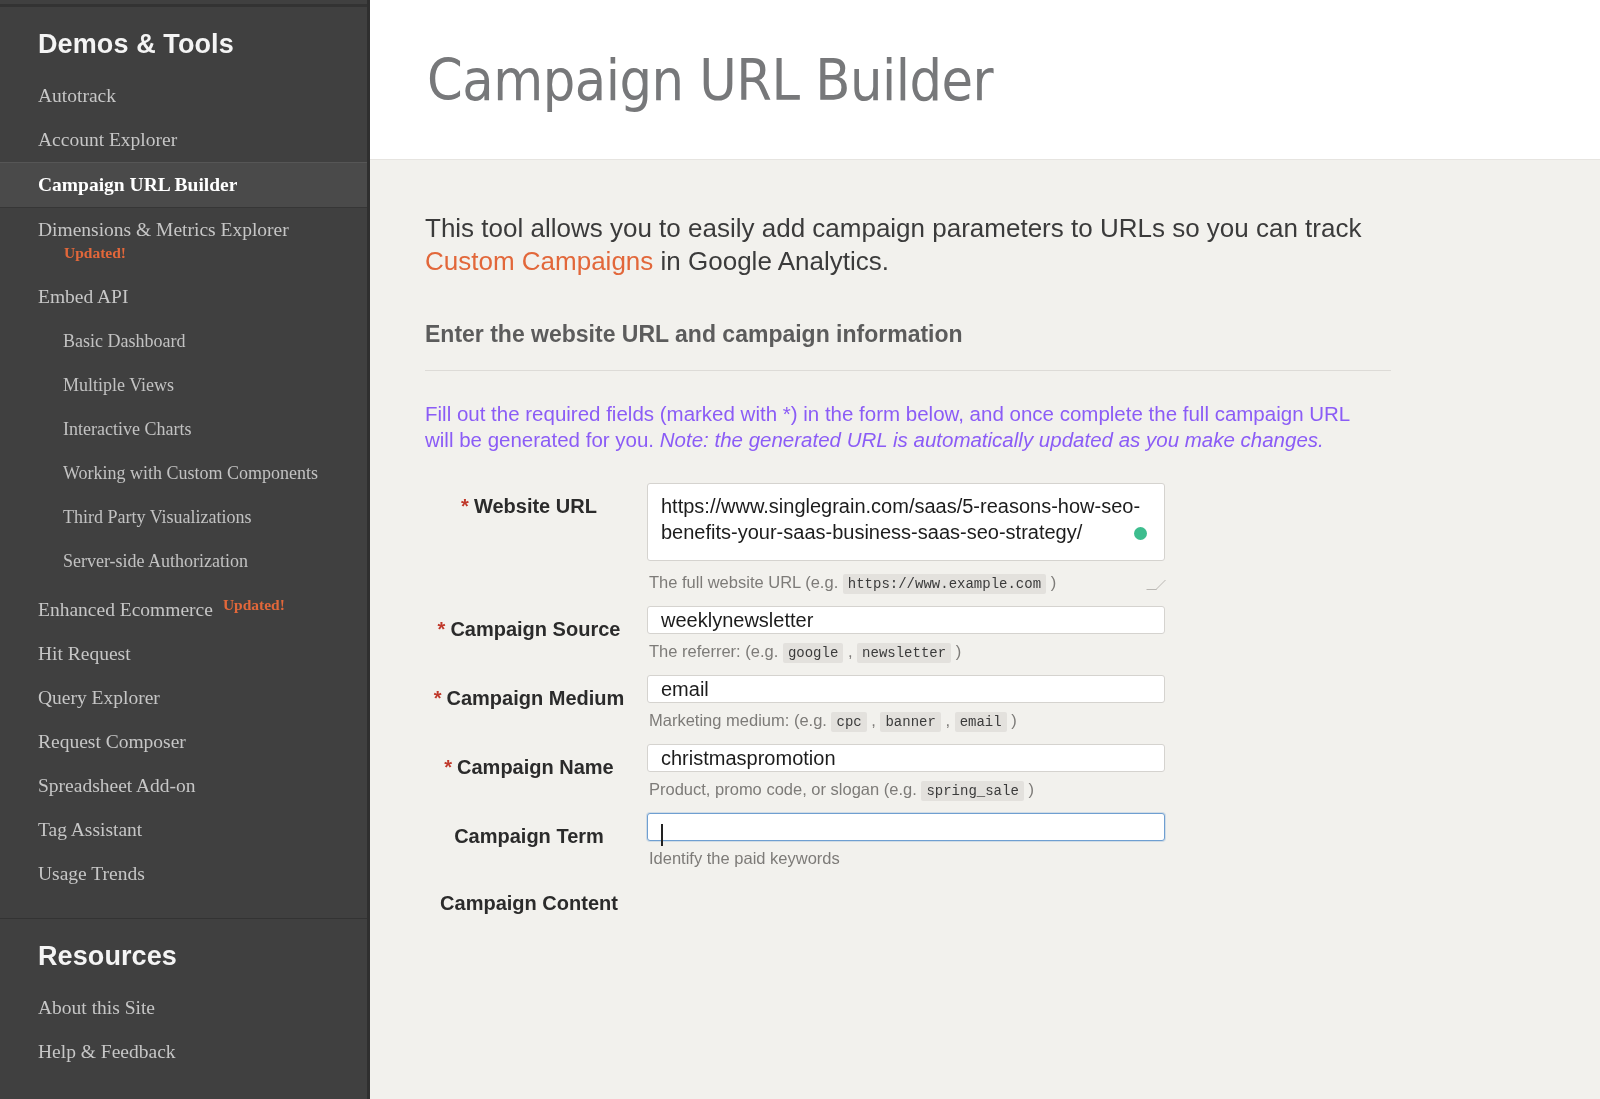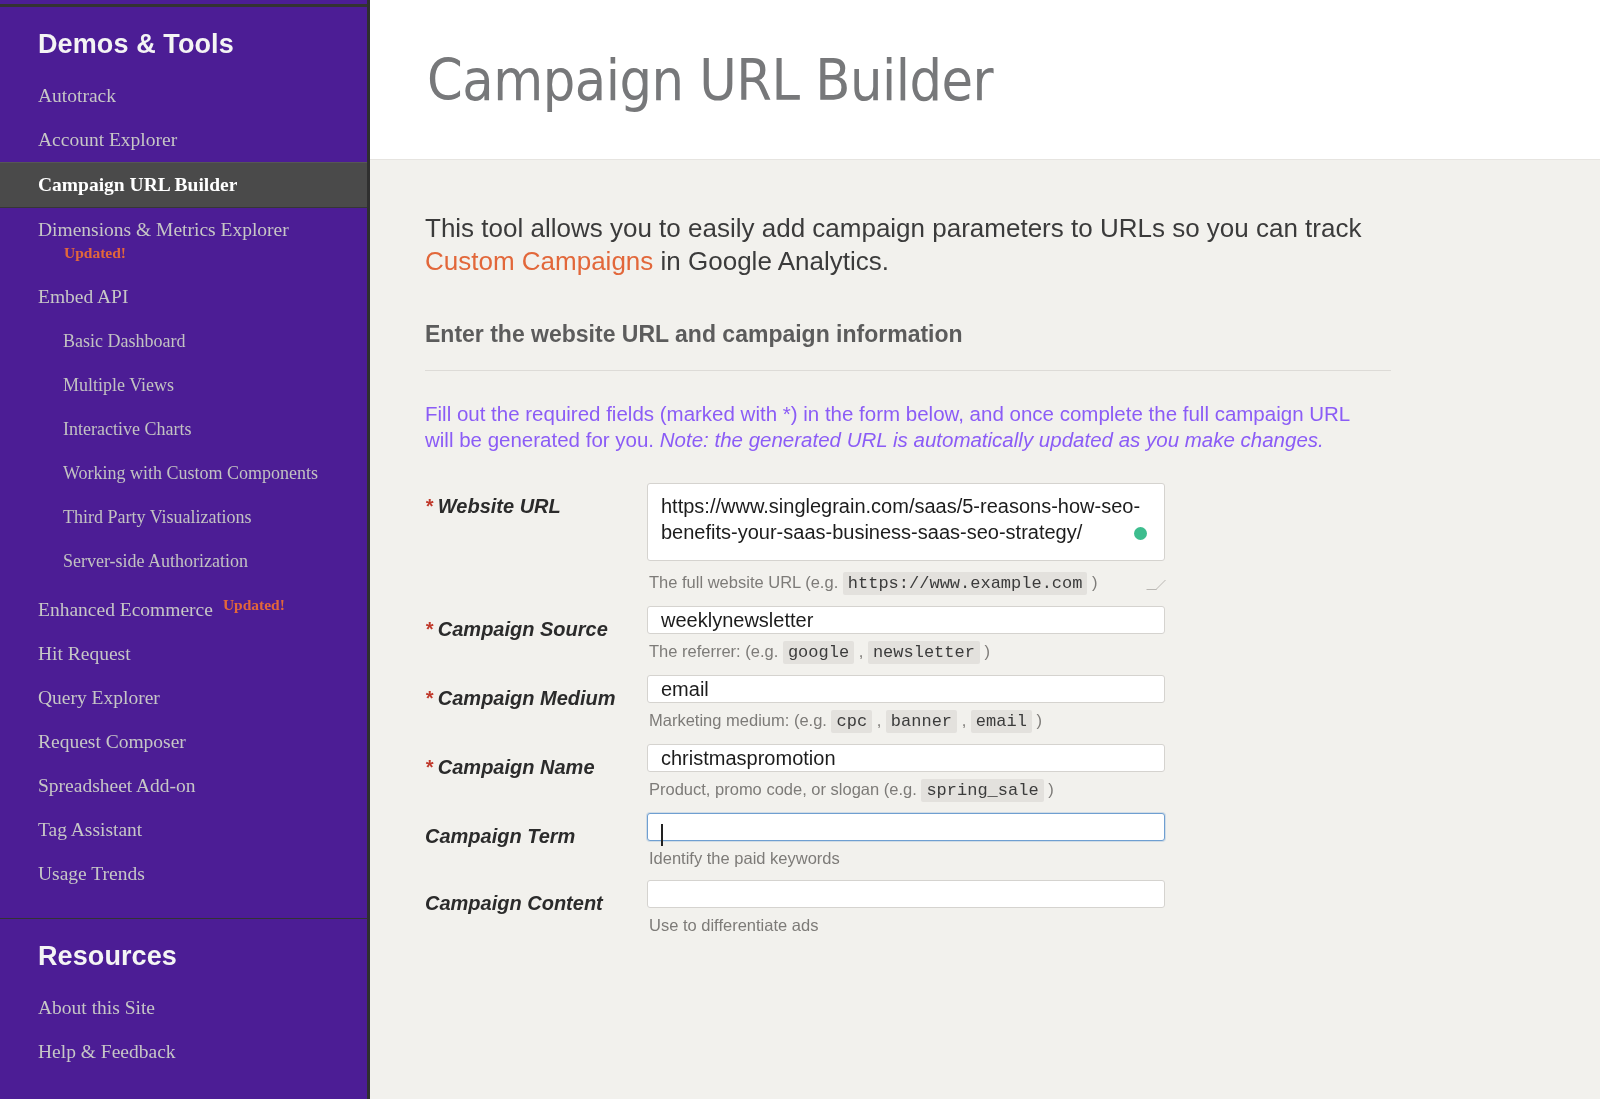--- a/index.html
+++ b/index.html
@@ -7,21 +7,21 @@
     width: 1600px; height: 1099px;
     overflow: hidden;
     background: #ffffff;
     font-family: "Liberation Sans", "DejaVu Sans", sans-serif;
   }
   .page { position: relative; width: 1600px; height: 1099px; display: flex; }
 
   
   .sidebar {
     width: 370px; height: 1099px;
-    background: #4c1d95;
+    background: #404040;
     border-right: 3px solid #2f2f2f;
     padding-top: 4px;
     overflow: hidden;
     flex: 0 0 370px;
     position: relative;
   }
   .sb-top-rule { height: 3px; background: #333; width: 100%; }
   .sb-section-title {
     color: #f4f4f4;
     font-size: 27px;
@@ -116,28 +116,27 @@
     margin-bottom: 30px;
   }
   .lede em { font-style: italic; }
 
   
   .form { margin-left: 0; }
   .frow { display: flex; margin-bottom: 12px; }
   .flabel {
     width: 222px;
     flex: 0 0 222px;
-    text-align: left;
+    text-align: center;
     padding-right: 14px;
     padding-top: 12px;
     font-size: 20px;
     font-weight: bold;
     color: #2b2b2b;
     white-space: nowrap;
-    font-style: italic;
   }
   .req { color: #c0392b; font-weight: bold; margin-right: 5px; }
   .fctrl { flex: 0 0 518px; width: 518px; position: relative; }
   .fieldbox {
     width: 518px;
     background: #ffffff;
     border: 1px solid #d5d3cf;
     border-radius: 3px;
     font-family: "Liberation Sans", "DejaVu Sans", sans-serif;
     font-size: 20px;
@@ -188,21 +187,21 @@
   .fhelp {
     font-size: 16.5px;
     color: #7d7b78;
     padding: 7px 0 0 2px;
     line-height: 20px;
   }
   .code {
     font-family: "Liberation Mono", "DejaVu Sans Mono", monospace;
     background: #e3e1dd;
     color: #3b3b3b;
-    font-size: 17px;
+    font-size: 14px;
     padding: 2px 5px;
     border-radius: 2px;
   }
 </style>
 </head>
 <body>
 
 <div class="page">
 
   <nav class="sidebar">
@@ -270,19 +269,18 @@
           <div class="frow">
             <label class="flabel"><span class="req">*</span><span>Campaign Name</span></label>
             <div class="fctrl"><input type="text" class="fieldbox single" placeholder="" value="christmaspromotion" style=""><div class="fhelp"><span>Product, promo code, or slogan (e.g. </span><code class="code">spring_sale</code> <span>)</span></div></div>
           </div>
           <div class="frow">
             <label class="flabel"><span>Campaign Term</span></label>
             <div class="fctrl"><input type="text" class="fieldbox single focused" placeholder="" style=""><span class="caret"></span><div class="fhelp"><span>Identify the paid keywords</span></div></div>
           </div>
           <div class="frow">
             <label class="flabel"><span>Campaign Content</span></label>
-            <div class="fctrl"><input type="text" class="fieldbox single" placeholder="" style=""><div class="fhelp"><span>Use to differentiate ads</span></div></div>
           </div>
         </form>
 
     </div>
   </main>
 </div>
 
 </body></html>

